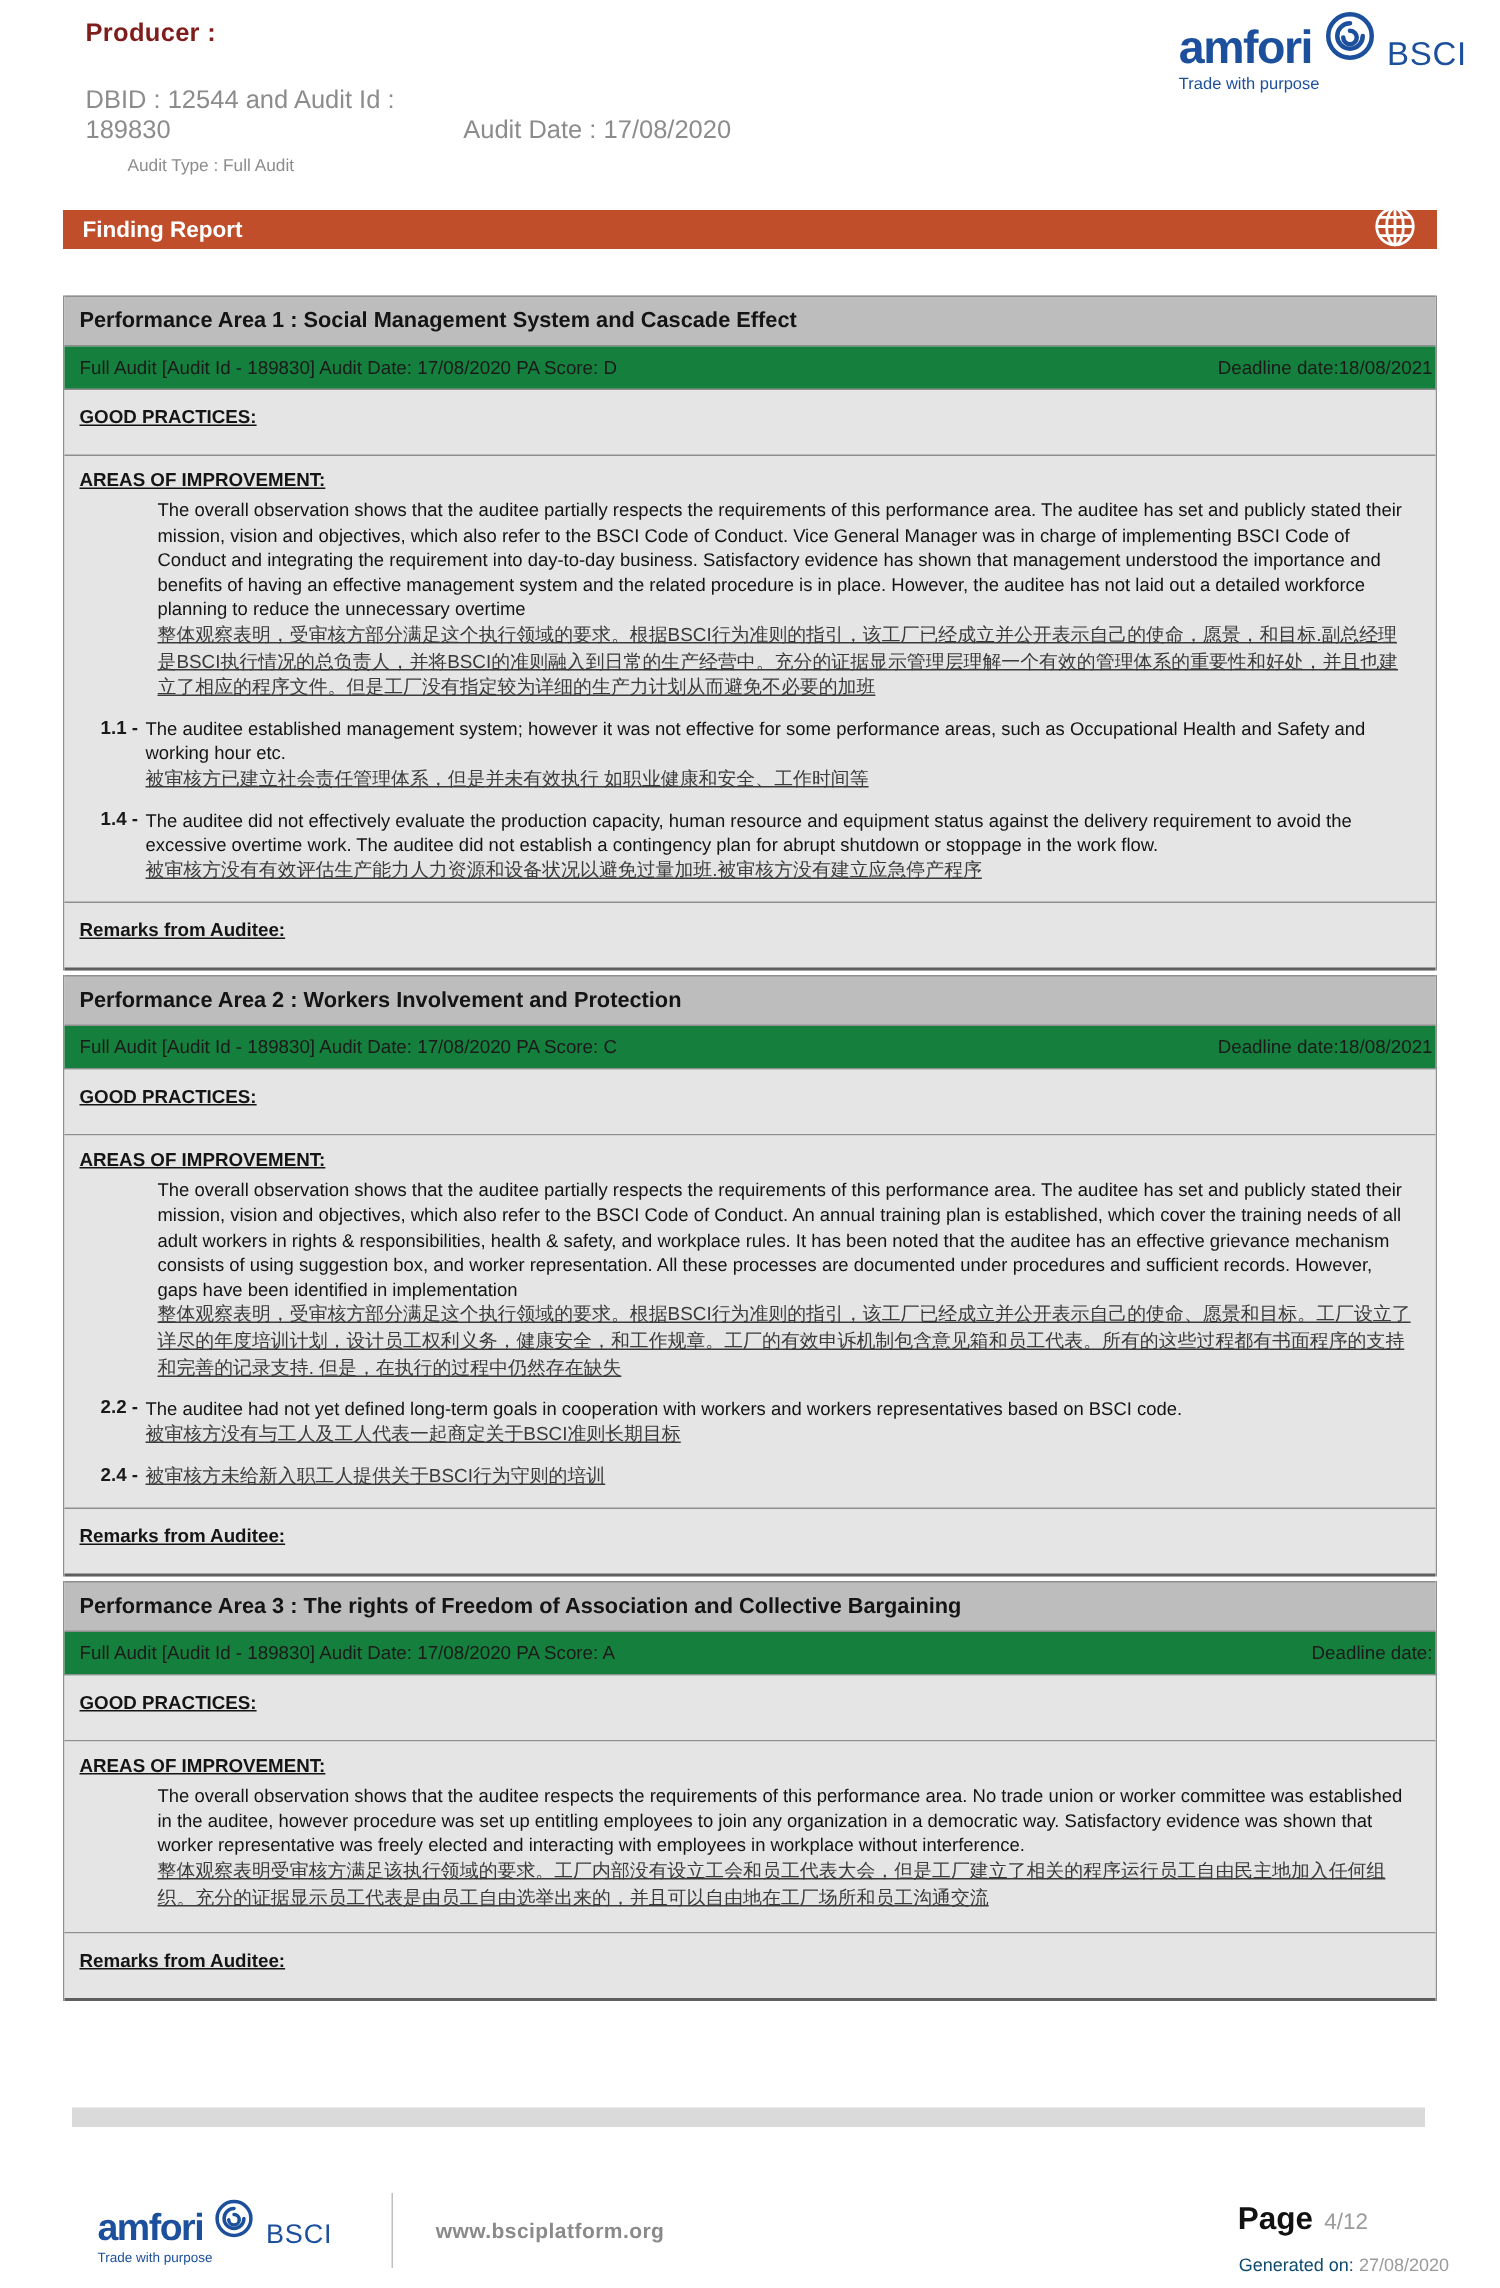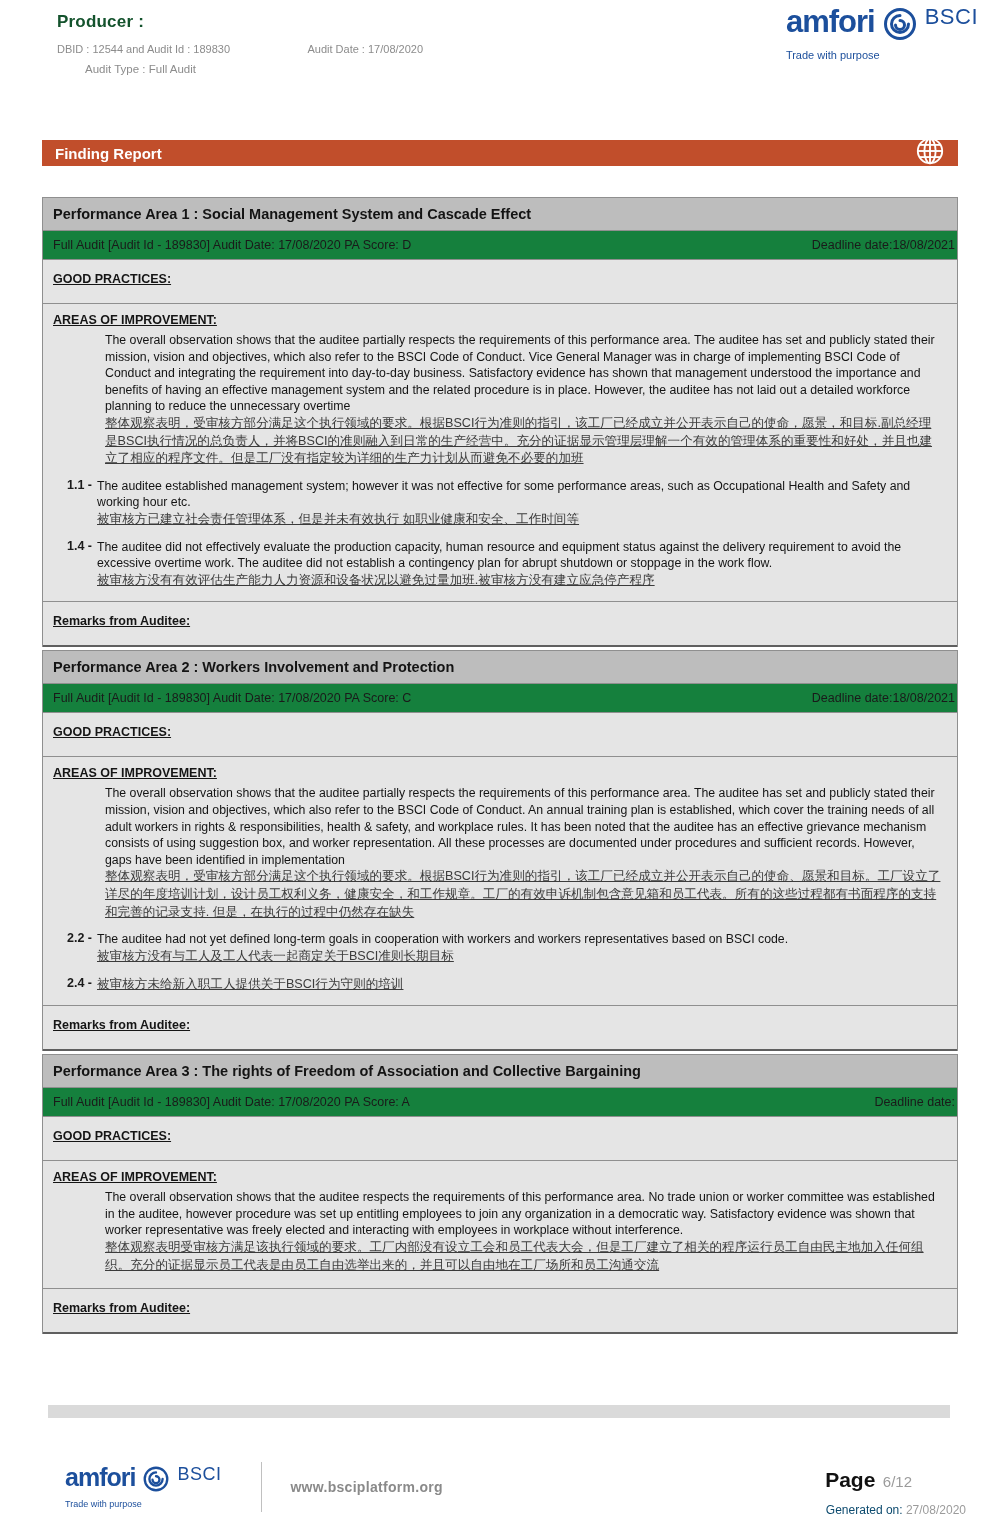--- a/index.html
+++ b/index.html
@@ -2,28 +2,28 @@
 <html><head>
 <meta charset="utf-8">
 <style>
   html,body{margin:0;padding:0;background:#ffffff;}
   body{font-family:"Liberation Sans", sans-serif; color:#1a1a1a;}
   .page{position:relative;width:1000px;height:1525px;background:#fff;overflow:hidden;}
 
   
   .hdr{position:absolute;top:12px;left:57px;right:42px;}
   .producer-row{display:flex;align-items:flex-start;}
-  .producer-label{color:#14532d;font-weight:bold;font-size:17px;letter-spacing:.2px;}
+  .producer-label{color:#7f1d1d;font-weight:bold;font-size:17px;letter-spacing:.2px;}
   .producer-name{margin-left:30px;font-weight:bold;font-size:17px;line-height:1.18;width:310px;color:#111;}
-  .meta-row{margin-top:11px;font-size:11px;color:#8c8c8c;}
+  .meta-row{margin-top:25px;font-size:17px;color:#8c8c8c;}
   .meta-dbid{display:inline-block;width:248px;}
   .meta-type{margin-top:8px;font-size:11.5px;color:#8c8c8c;margin-left:28px;}
 
   .brand{position:absolute;top:6px;right:22px;text-align:left;}
-  .brand-row{display:flex;align-items:flex-start;gap:7px;}
+  .brand-row{display:flex;align-items:flex-end;gap:7px;}
   .brand-amfori{color:#1C4F9C;font-weight:bold;font-size:31px;letter-spacing:-1px;line-height:1;}
   .brand-bsci{color:#1C4F9C;font-size:22px;letter-spacing:.5px;line-height:1;}
   .brand-tag{color:#1C4F9C;font-size:11px;margin-top:3px;}
   .brand.small .brand-amfori{font-size:25px;}
   .brand.small .brand-bsci{font-size:18px;}
   .brand.small .brand-tag{font-size:9px;margin-top:2px;}
 
   
   .banner{position:absolute;left:42px;right:42px;top:140px;height:26px;background:#C14E2B;
           display:flex;align-items:center;justify-content:space-between;padding:0 13px;box-sizing:border-box;}
@@ -232,20 +232,20 @@
         <span class="brand-bsci">BSCI</span>
       </div>
       <div class="brand-tag">Trade with purpose</div>
     </div>
     <div class="footer-divider"></div>
     <span class="footer-site">www.bsciplatform.org</span>
   </div>
 
   <div class="page-info">
     <span class="page-word">Page</span>
-    <span class="page-num">6/12</span>
+    <span class="page-num">4/12</span>
   </div>
   <div class="generated">
     <span class="gen-label">Generated on:</span>
     <span class="gen-date">27/08/2020</span>
   </div>
 
 </div>
 
 </body></html>

